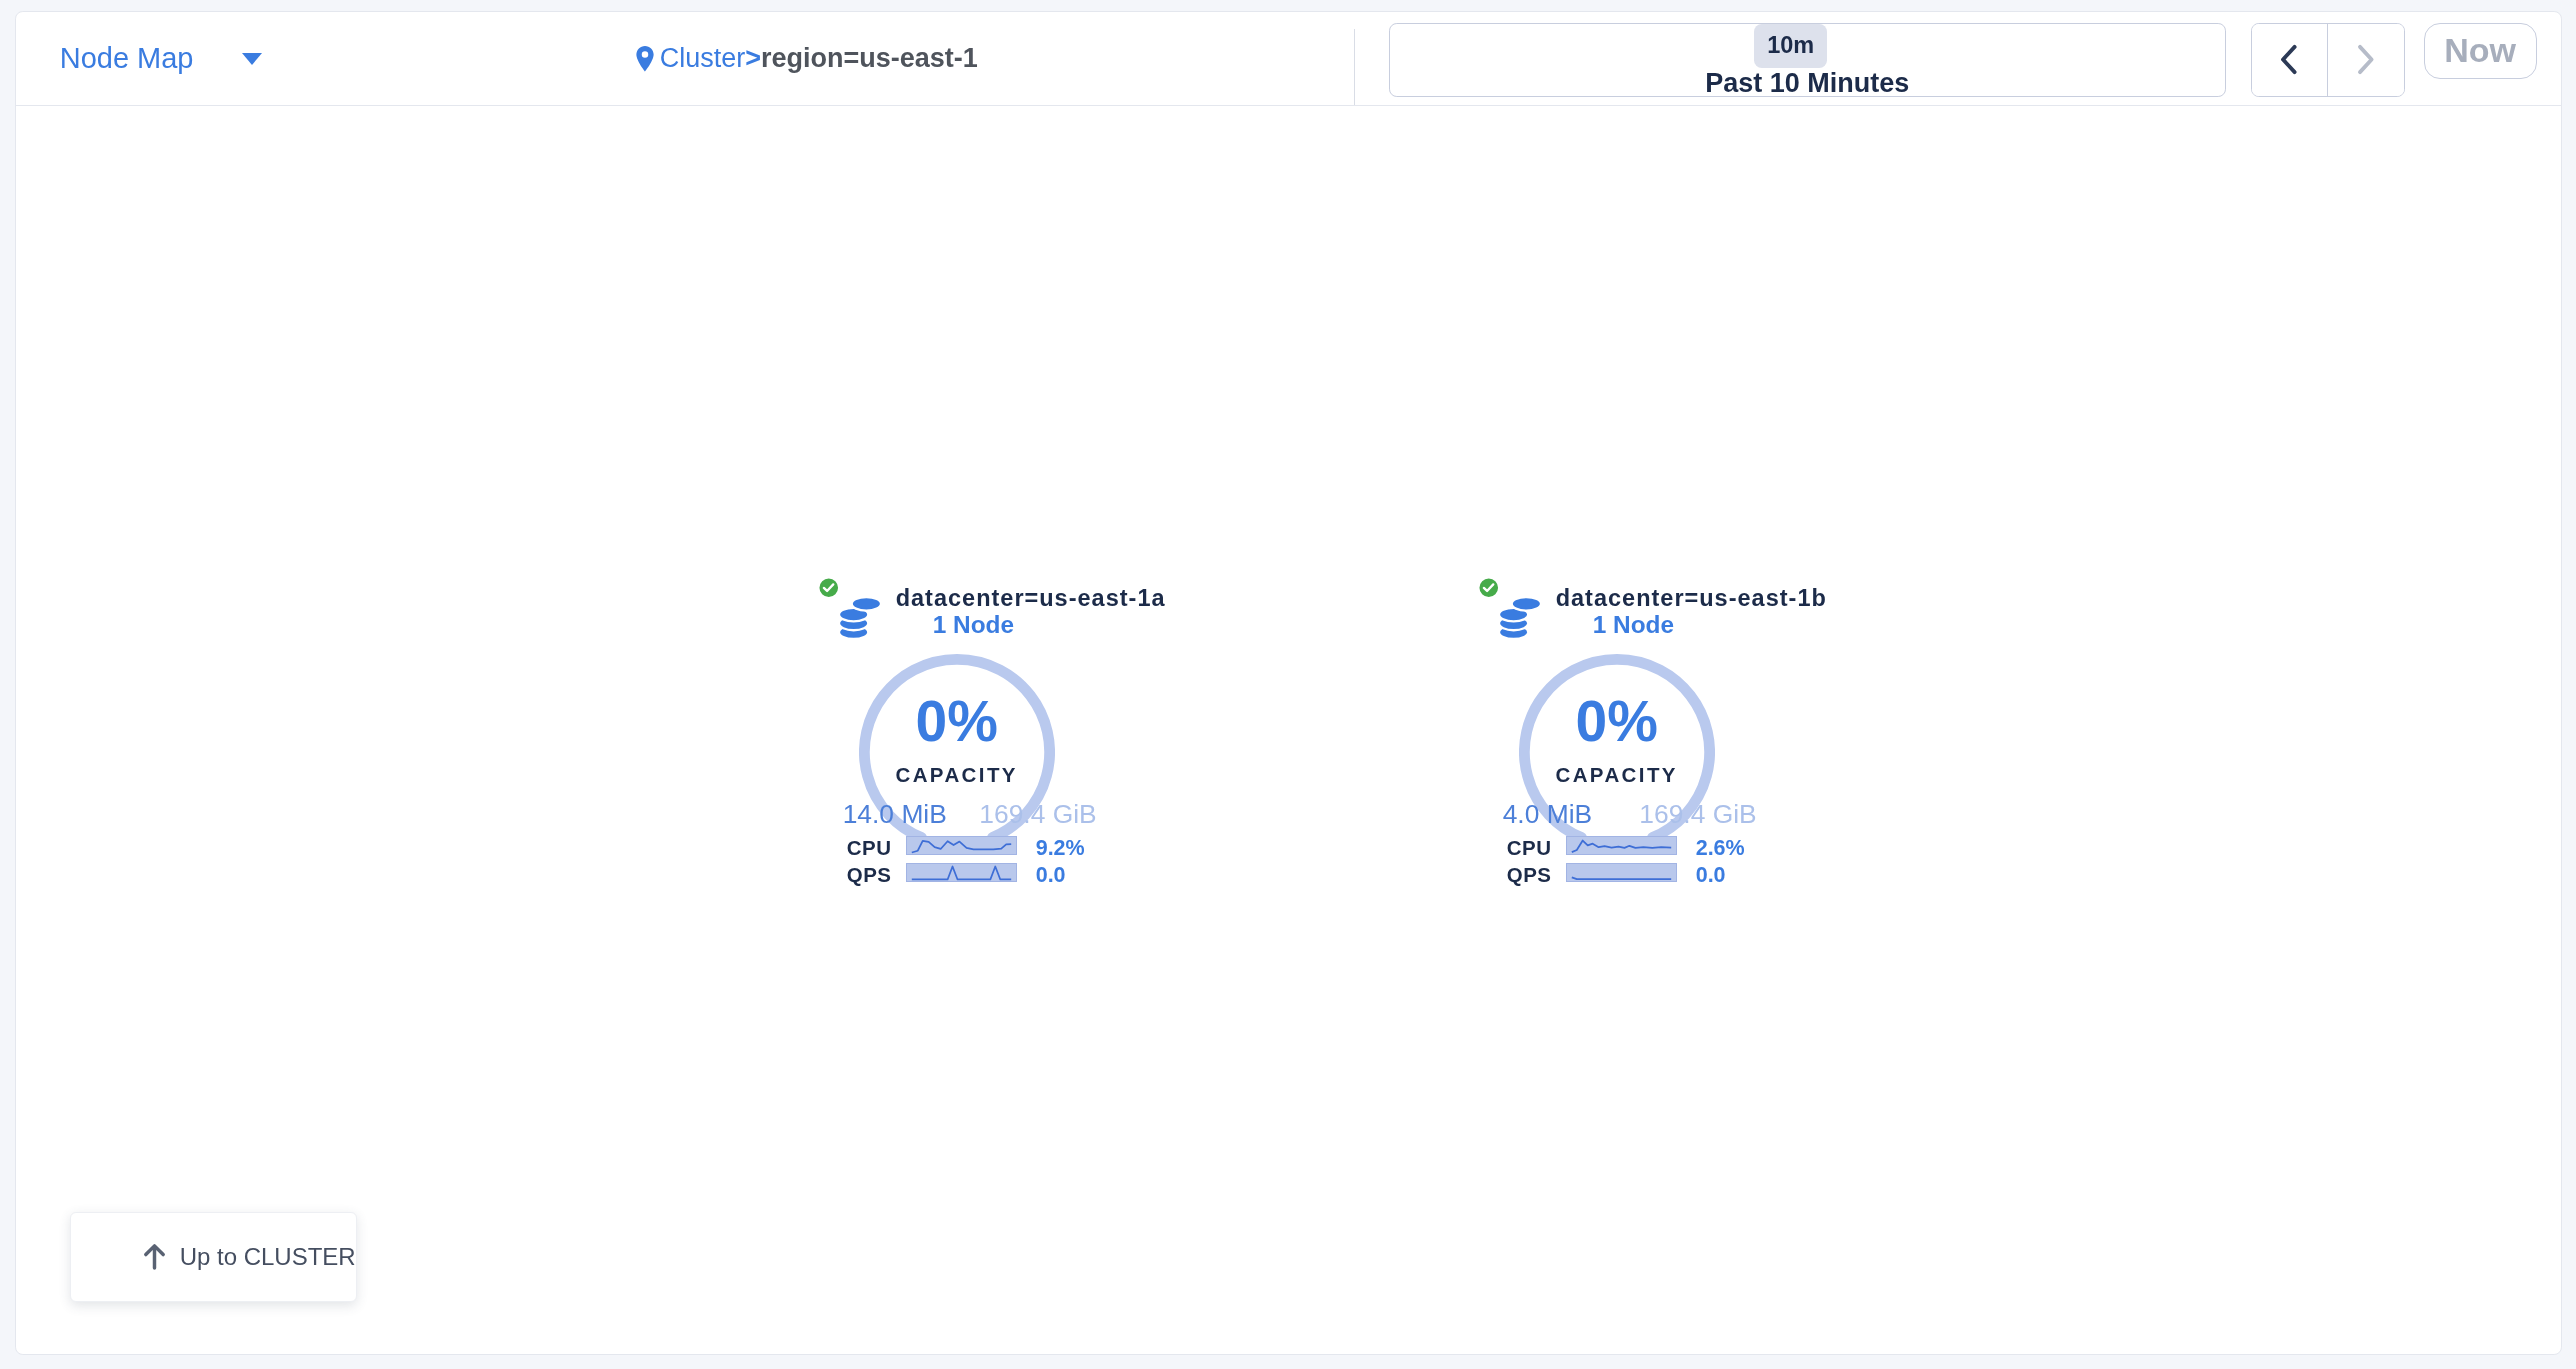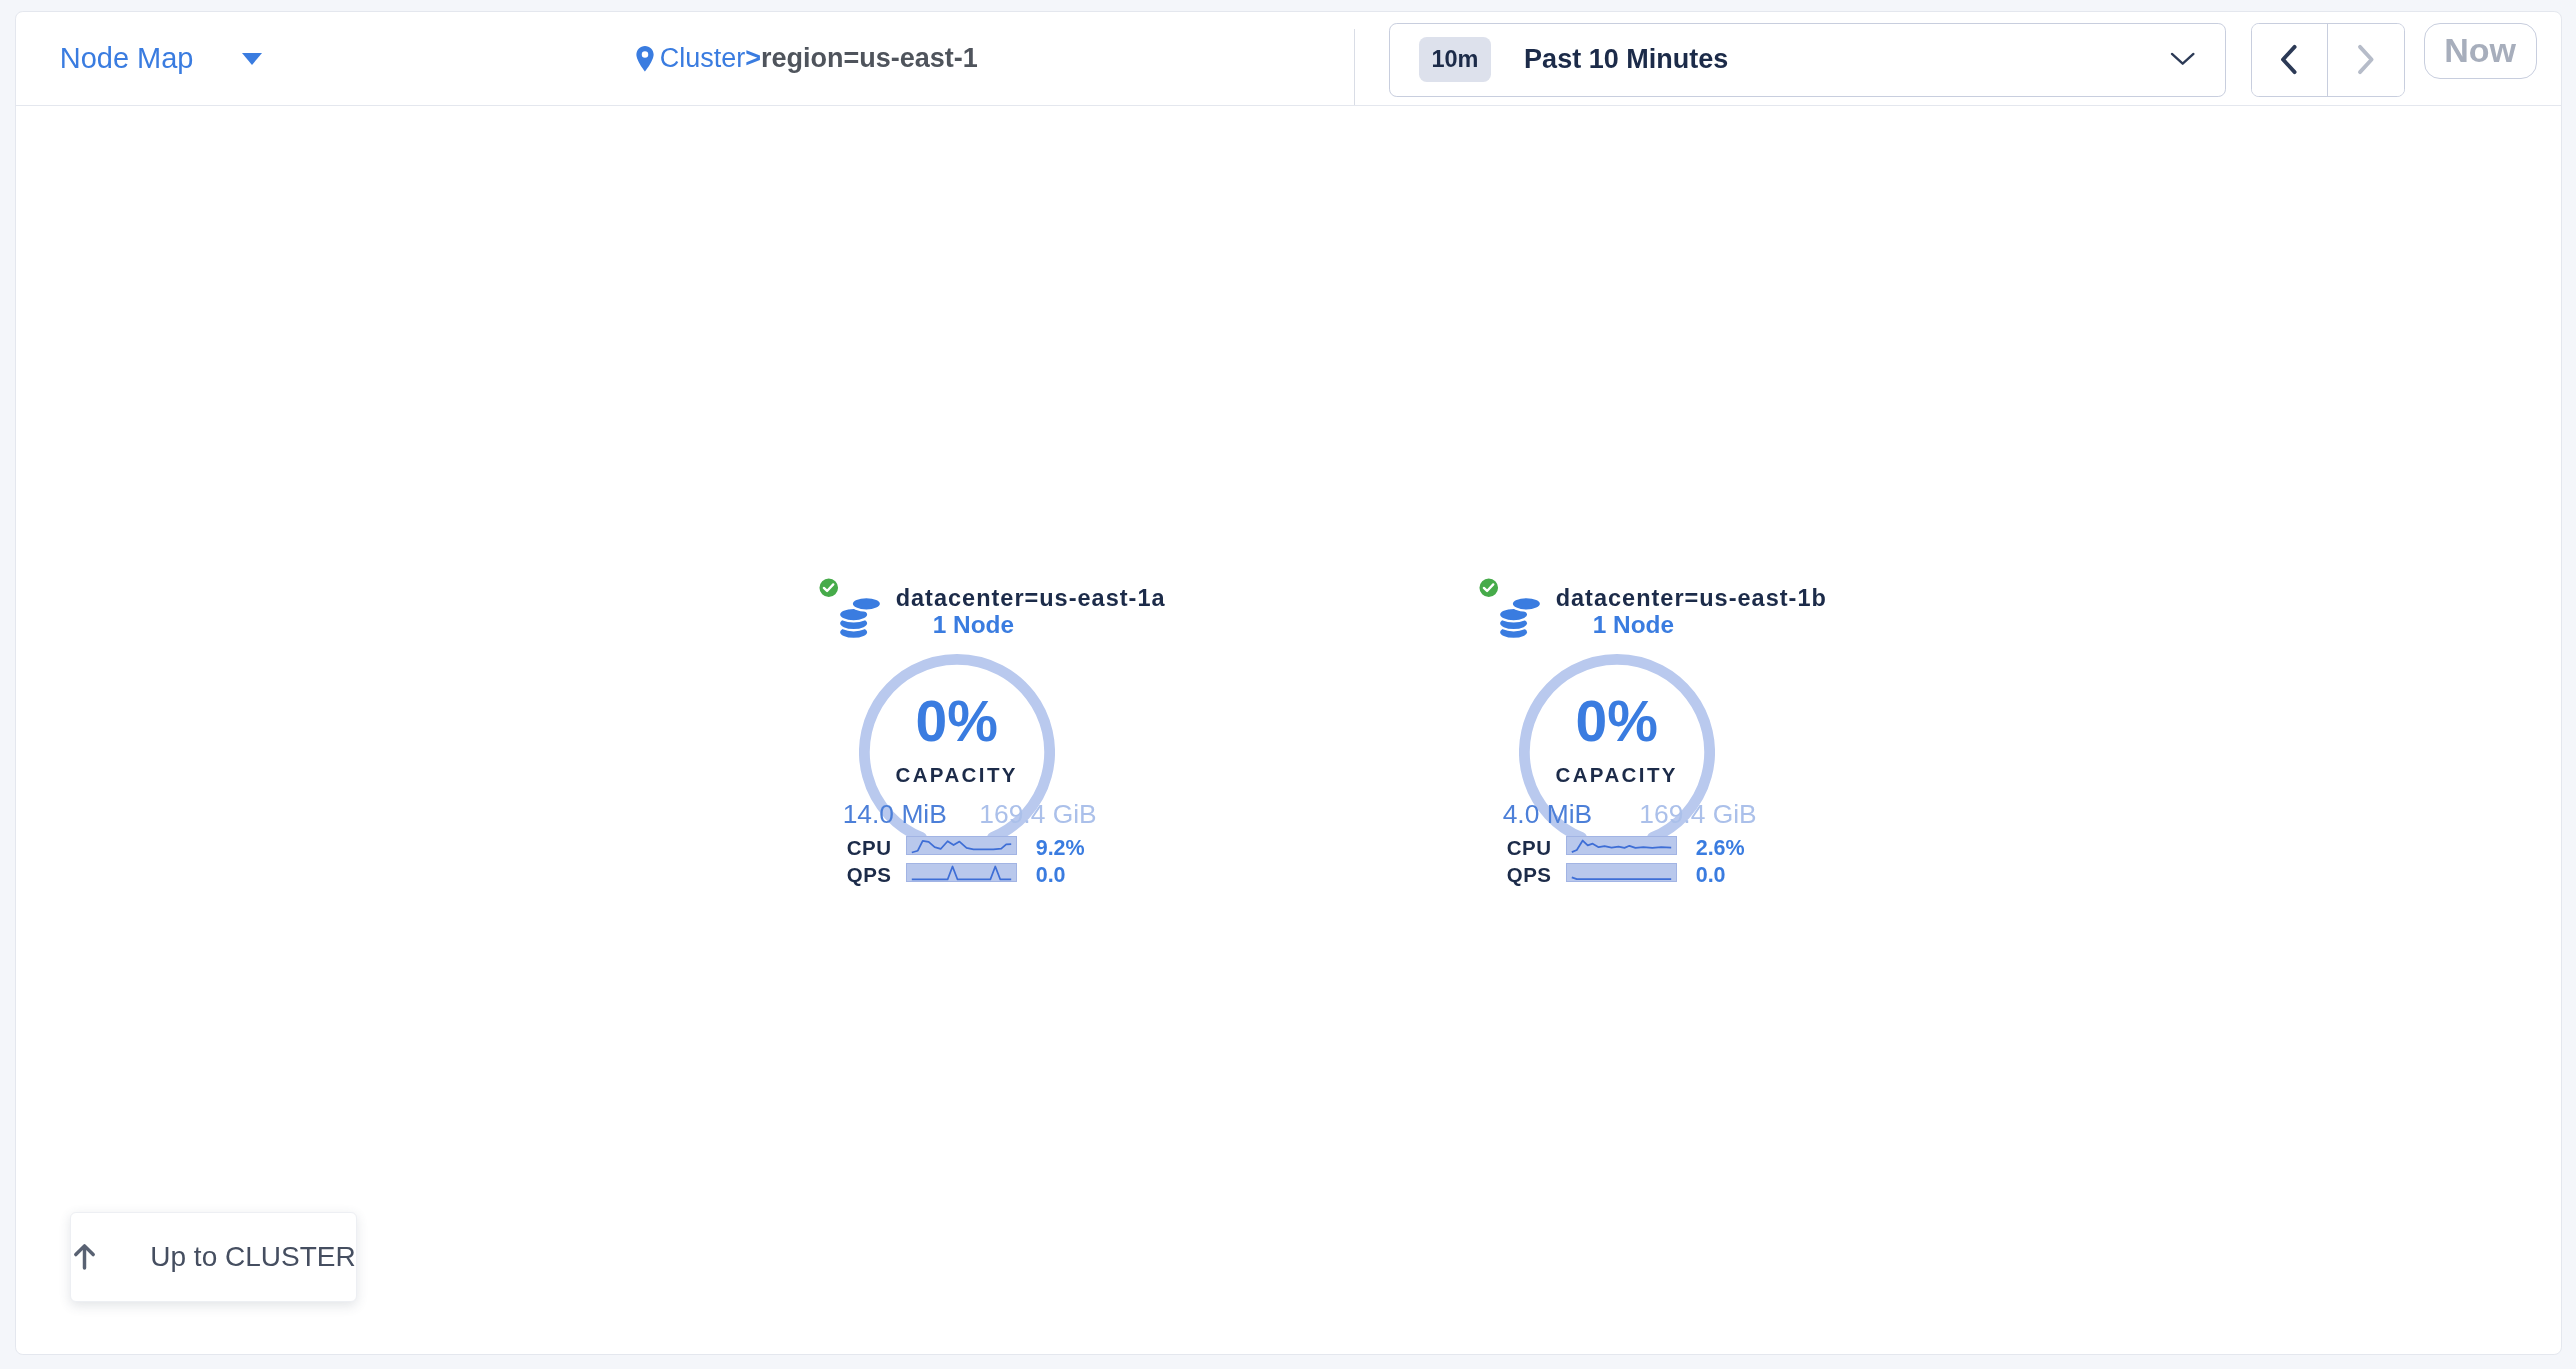--- a/index.html
+++ b/index.html
@@ -23,21 +23,21 @@
     border-right: 10.8px solid transparent; border-top: 12.7px solid var(--accent, #3a7ce0); }
   .breadcrumb { position: absolute; left: 614px; top: 0; height: 94px;
     display: flex; align-items: center; gap: 0; font-size: 27px; }
   .crumb-root { color: var(--accent, #3a7ce0); text-decoration: none; cursor: pointer; }
   .crumb-sep { color: var(--accent, #3a7ce0); font-weight: bold; }
   .crumb-current { color: var(--region-text, #4f545c); font-weight: bold; }
   .header-divider { position: absolute; left: 1338px; top: 17.6px; width: 1px; height: 76px;
     background: #d9dde6; }
   .time-dropdown { position: absolute; left: 1373px; top: 10.8px; width: 837px; height: 74px;
     border: 1px solid var(--ctrl-border, #c8cede); border-radius: 7.8px; background: #fff;
-    display: flex; align-items: center; padding: 0 29px; cursor: pointer; }
+    display: flex; align-items: center; padding: 0 29px; cursor: pointer; flex-direction: column; }
   .time-badge { background: #dde1ec; color: var(--dark, #1c2b49); font-weight: bold;
     font-size: 23.5px; border-radius: 7.8px; padding: 8.8px 12.7px; margin-right: 33px; }
   .time-label { font-size: 27px; font-weight: bold; color: var(--dark, #1c2b49); }
   .dd-chevron { margin-left: auto; }
   .nav-group { position: absolute; left: 2235px; top: 10.8px; height: 74px; display: flex;
     border: 1px solid var(--ctrl-border, #c8cede); border-radius: 7.8px; overflow: hidden; background:#fff; }
   .nav-btn { width: 76px; height: 72px; background: #fff; border: none; display: flex;
     align-items: center; justify-content: center; cursor: pointer; }
   .nav-btn.prev { border-right: 1px solid var(--ctrl-border, #c8cede); }
   .now-btn { position: absolute; left: 2408px; top: 10.8px; width: 113px; height: 56px;
@@ -70,21 +70,21 @@
   .spark { position: absolute; left: 108px; top: 0; width: 111px; height: 19.6px; display: block;
     background: var(--spark-bg, #b9c8ec); border: 1px solid #a2b4e4; }
   .spark polyline { fill: none; stroke: var(--spark-line, #3e6ed6); stroke-width: 2;
     stroke-linejoin: round; }
   .metric-value { position: absolute; left: 238px; top: 0; font-size: 21.5px; font-weight: bold;
     color: var(--accent, #3a7ce0); }
   
   .up-btn { position: absolute; left: 54px; top: 1200px; width: 287px; height: 90px;
     background: #fff; border: 1px solid #edeff3; border-radius: 5.9px;
     box-shadow: 0 3.9px 11.7px rgba(60,70,90,0.14); display: flex; align-items: center;
-    justify-content: space-between; gap: 11.7px; font-family: inherit; font-size: 28px;
+    justify-content: flex-end; gap: 11.7px; font-family: inherit; font-size: 24px;
     color: var(--up-text, #454e60); cursor: pointer; }
 </style>
 </head>
 <body>
 
 <div class="panel">
 
   <header class="topbar">
     <div class="view-selector">
       <span class="view-label">Node Map</span>

